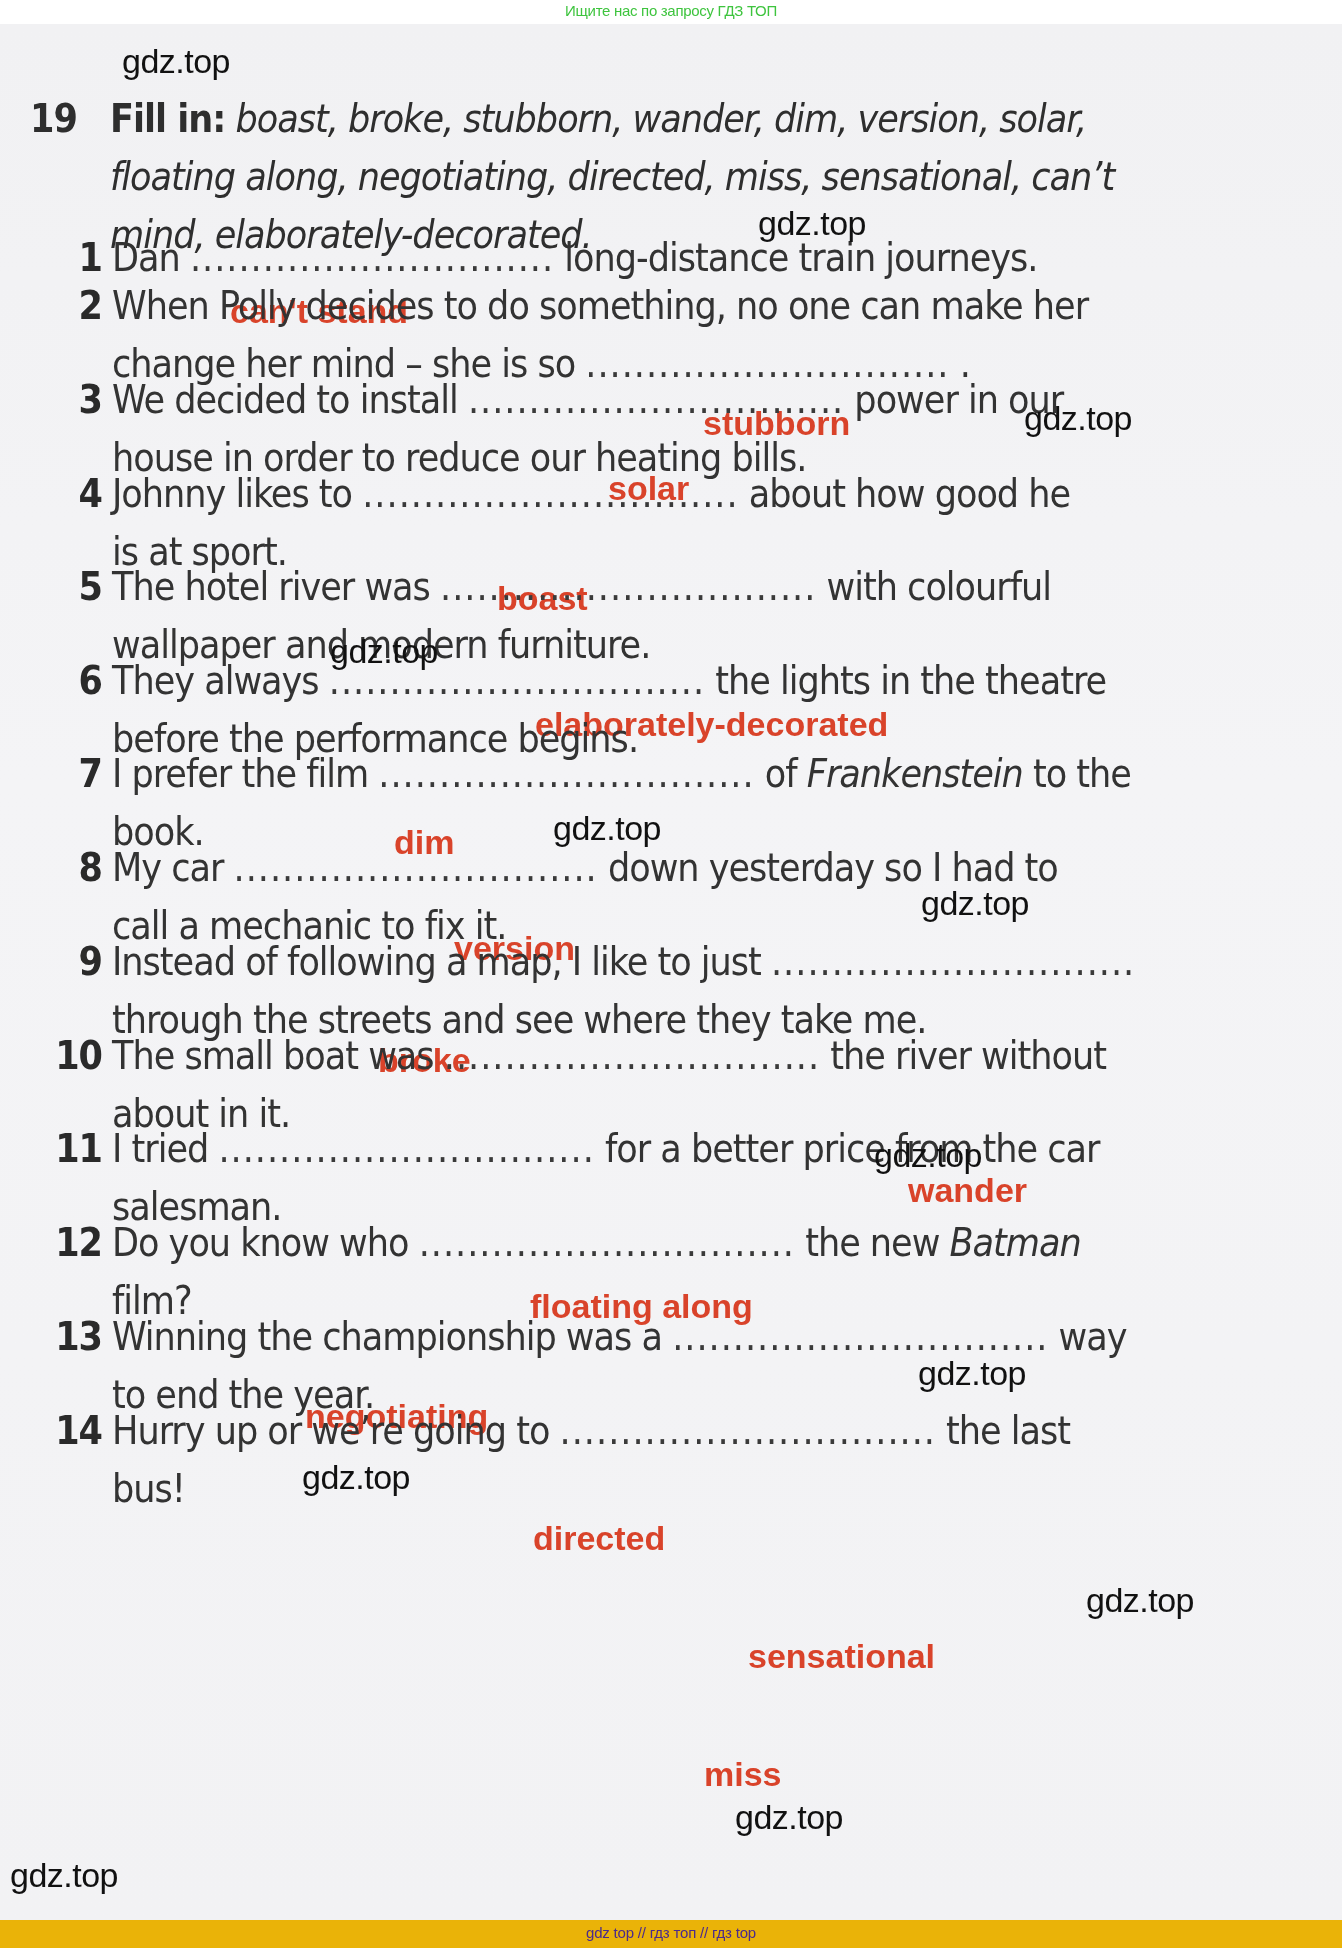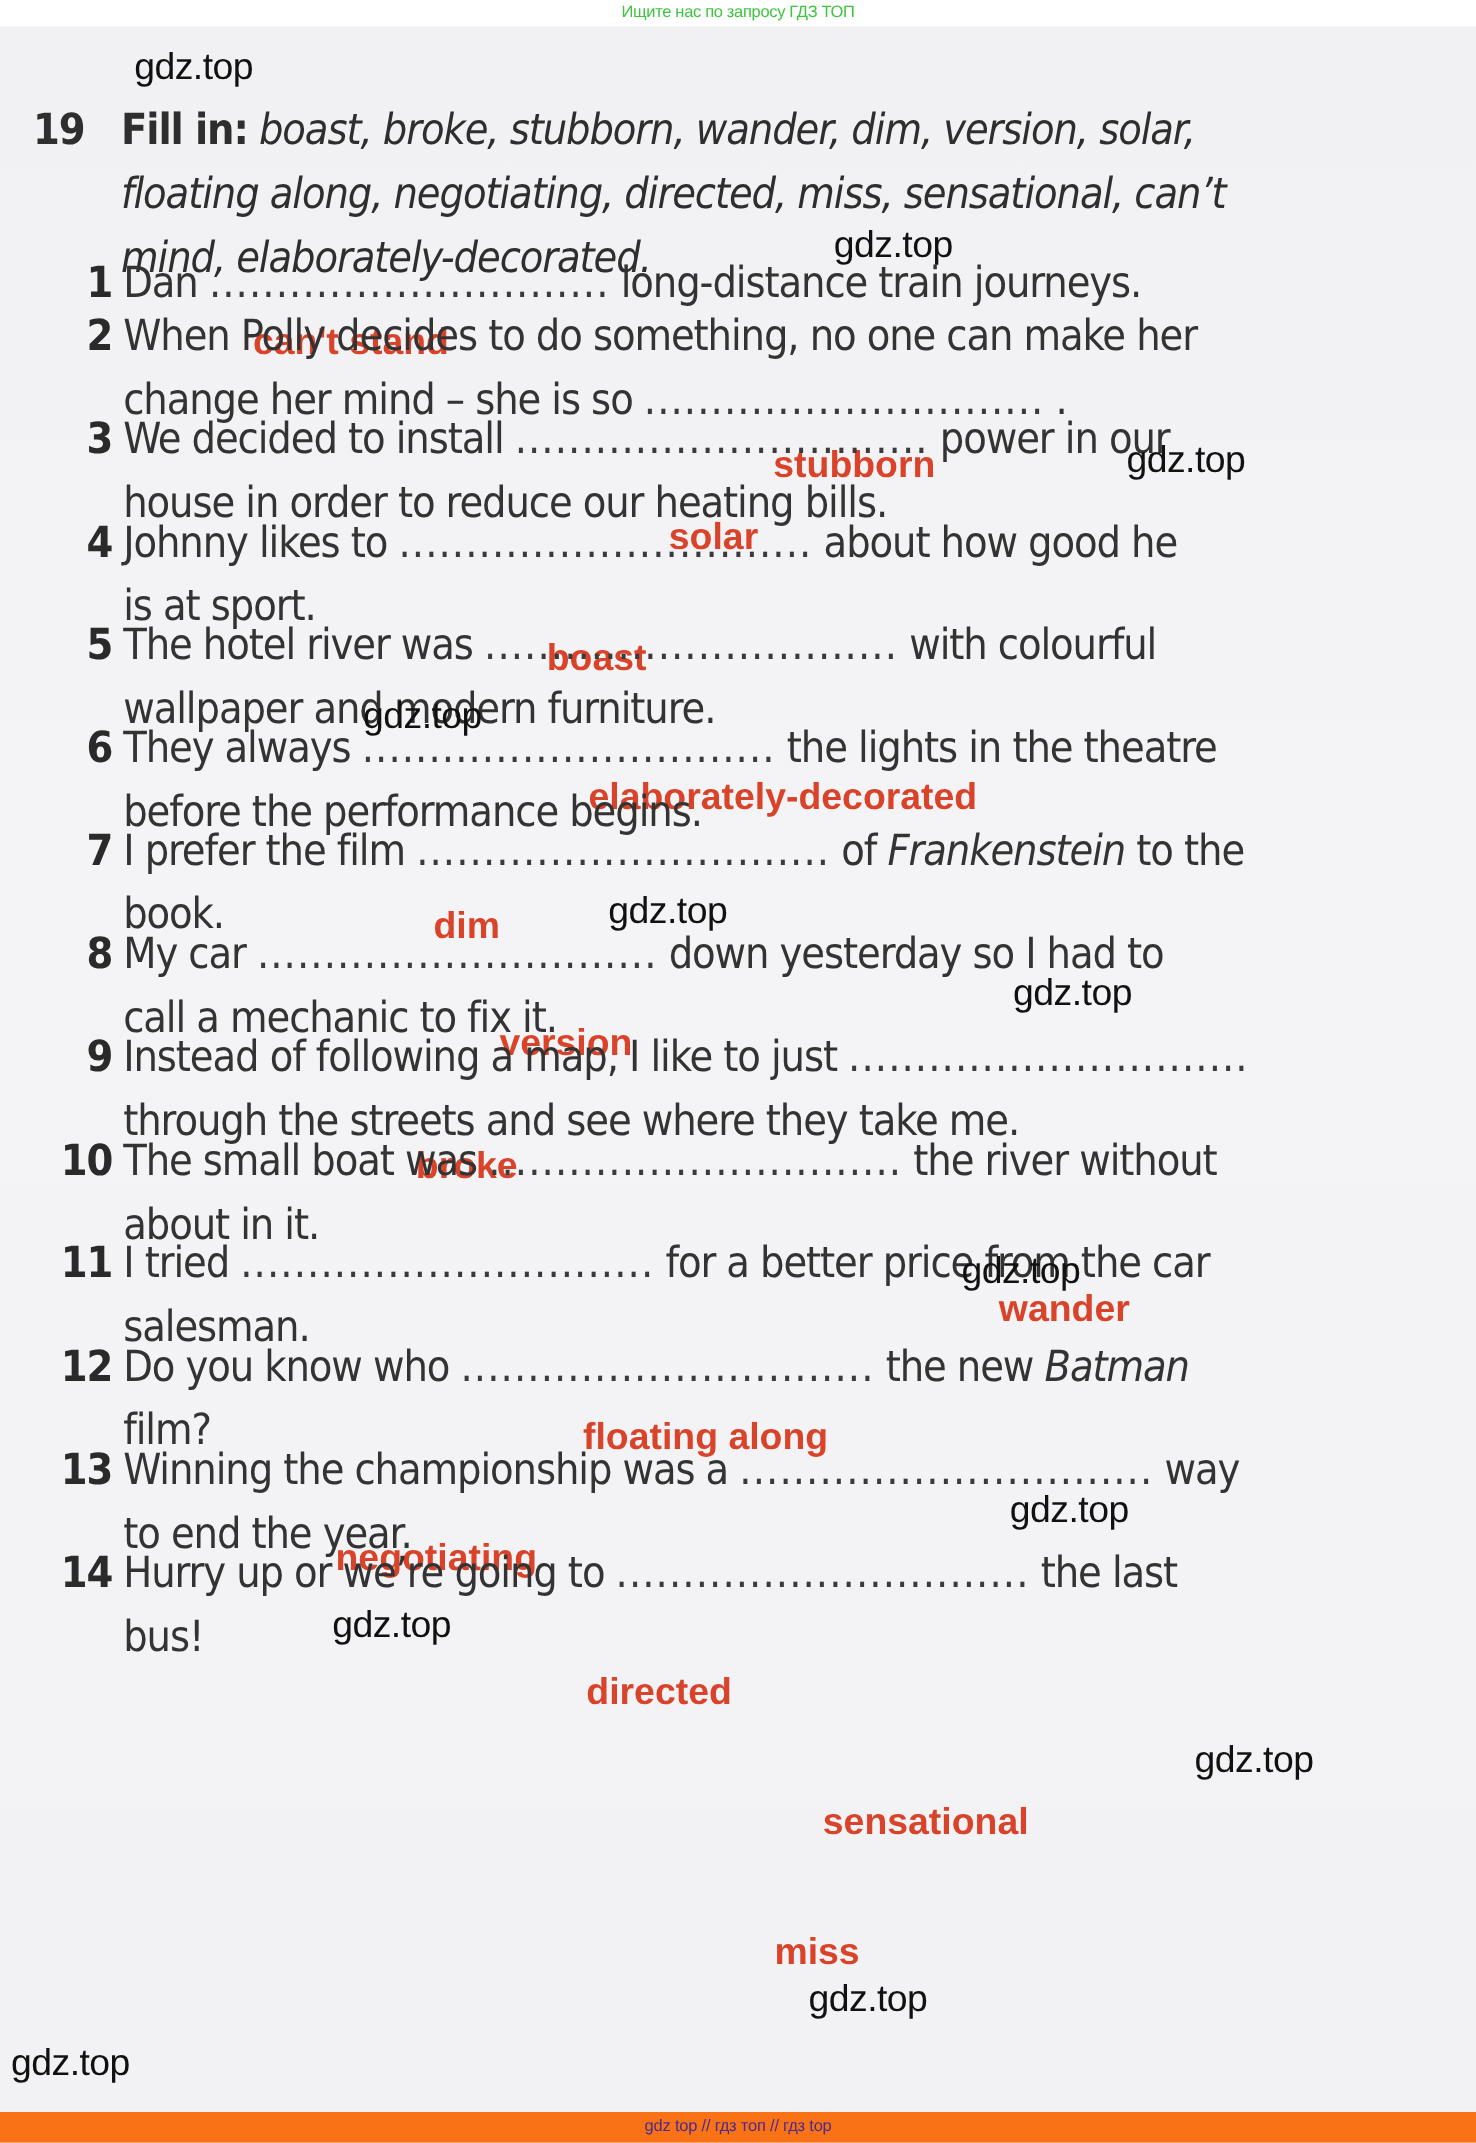--- a/index.html
+++ b/index.html
@@ -14,21 +14,21 @@
     color: #3ec43e; font-size: 15px; line-height: 22px;
     font-family: "Liberation Sans Narrow", "Liberation Sans", sans-serif;
     letter-spacing: -0.3px;
   }
   .page {
     position: absolute; left: 0; top: 24px; width: 1342px; height: 1896px;
     background: linear-gradient(180deg, #f1f1f3 0%, #f4f4f6 40%, #f2f2f4 100%);
   }
   .bottom-banner {
     position: absolute; left: 0; top: 1920px; width: 1342px; height: 28px;
-    background: #f97316; text-align: center;
+    background: #eab308; text-align: center;
     color: #4b2a8c; font-size: 15px; line-height: 26px;
     letter-spacing: -0.2px;
   }
   .heading {
     position: absolute; left: 30px; top: 90px; width: 1240px;
     font-size: 39px; line-height: 58px; color: #2e2e2e;
     font-family: "DejaVu Sans Condensed", "DejaVu Sans", sans-serif;
     letter-spacing: -1px;
   }
   .heading .num { font-weight: bold; display: inline-block; width: 80px; }

